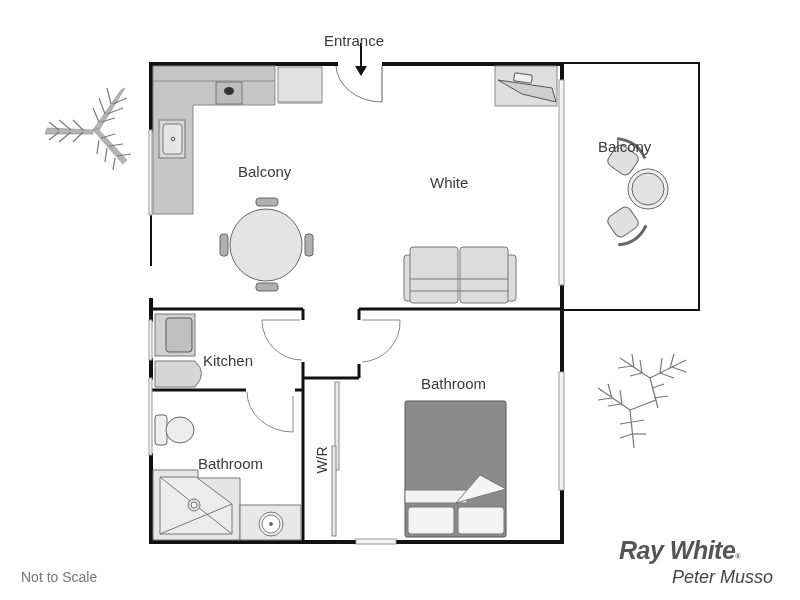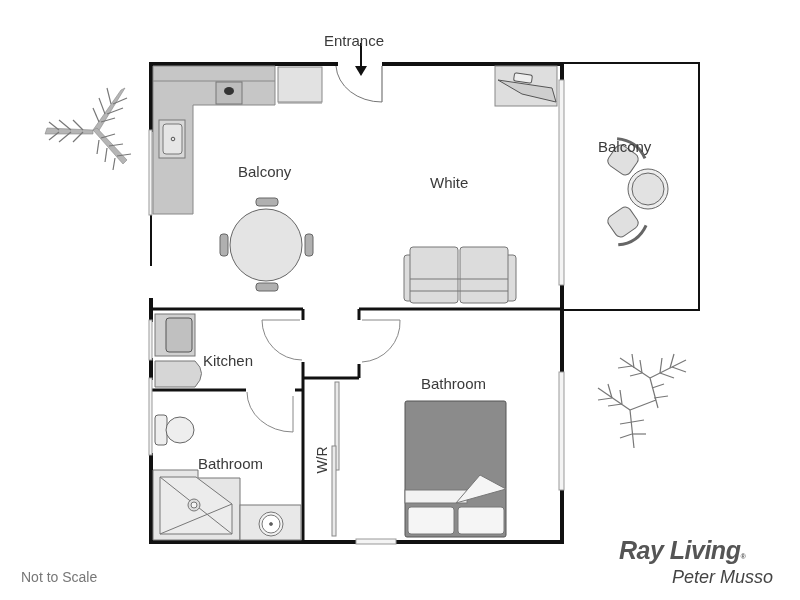--- a/index.html
+++ b/index.html
@@ -230,14 +230,14 @@
 <div class="label" style="left:238px; top:151px;">Balcony</div>
 <div class="label" style="left:430px; top:162px;">White</div>
 <div class="label" style="left:598px; top:126px;">Balcony</div>
 <div class="label" style="left:203px; top:340px;">Kitchen</div>
 <div class="label" style="left:198px; top:443px;">Bathroom</div>
 <div class="label" style="left:421px; top:363px;">Bathroom</div>
 <div class="wr" style="left:308px; top:452px;">W/R</div>
 
 <div class="note" style="left:21px; top:569px;">Not to Scale</div>
 
-<div class="brand" style="left:619px; top:536px;"><span>Ray Living</span><span class="reg">®</span></div>
+<div class="brand" style="left:619px; top:536px;"><span>Ray White</span><span class="reg">®</span></div>
 <div class="agent" style="left:672px; top:567px;">Peter Musso</div>
 
 </body></html>

